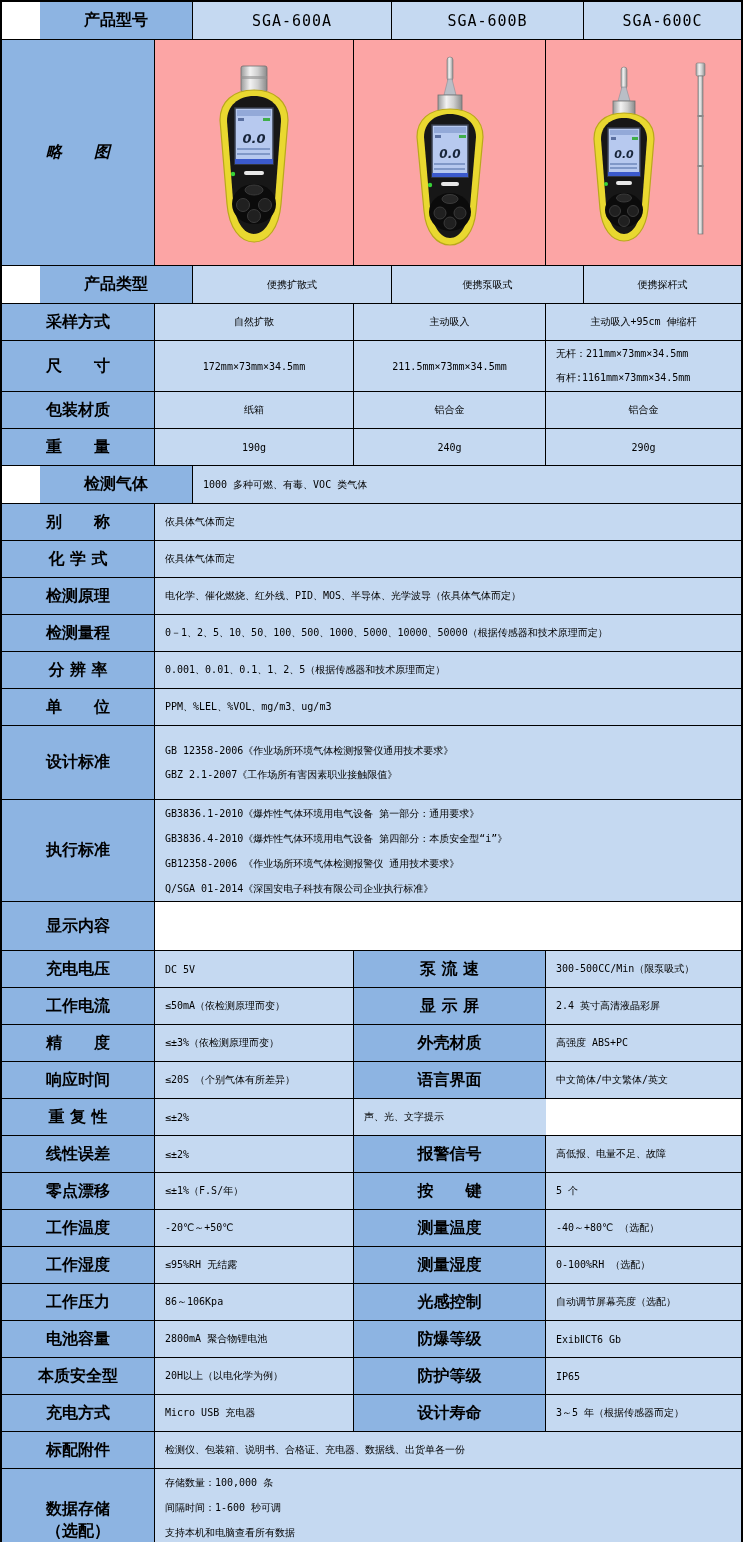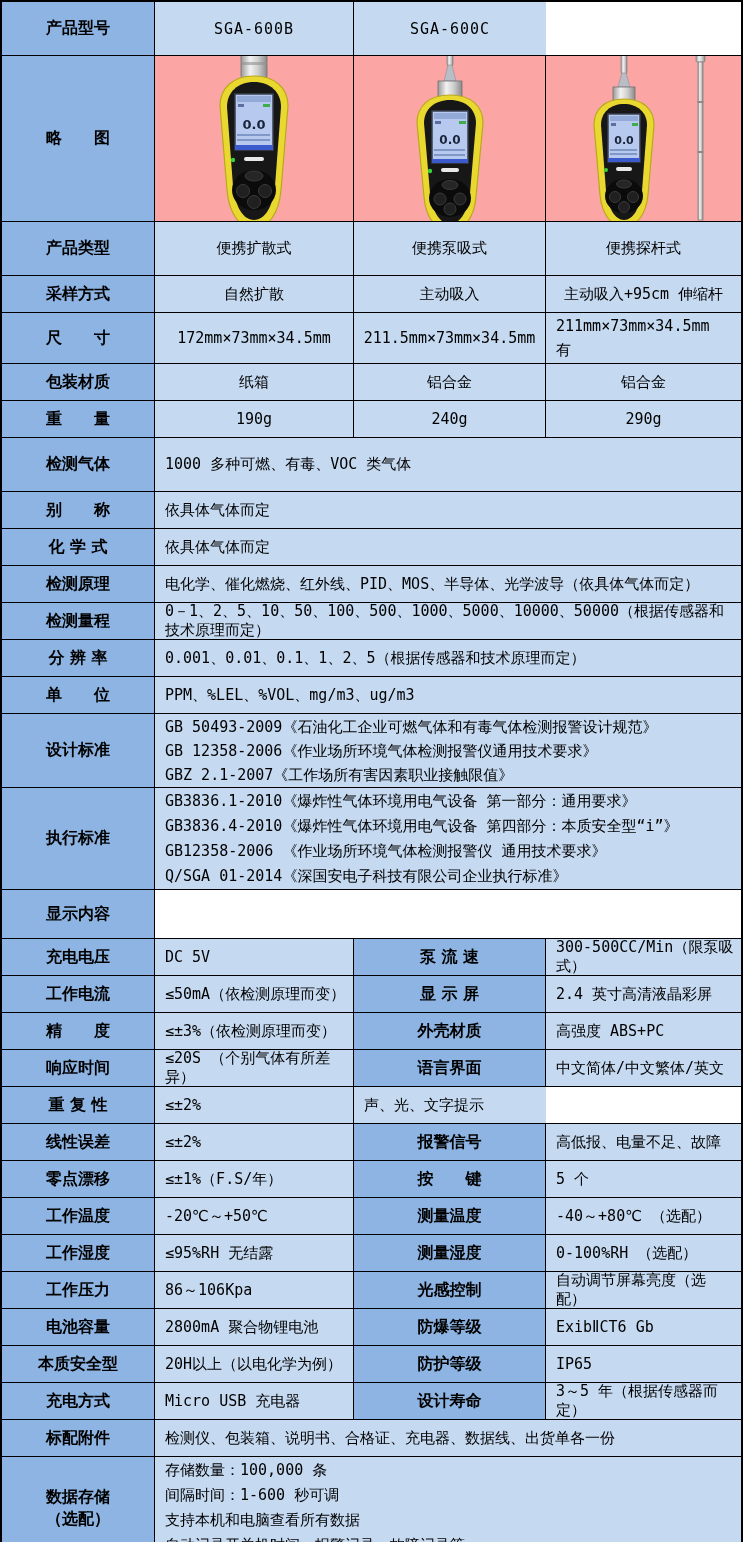--- a/index.html
+++ b/index.html
@@ -28,41 +28,44 @@
     font-weight:bold;
     font-size:16px;
     justify-content:center;
     text-align:center;
     white-space:pre;
     line-height:1.4;
     flex-direction:column;
   }
   .val{
     background:#C5D9F1;
-    font-size:15px;
+    font-size:10px;
     font-family:"DejaVu Sans Mono","DejaVu Sans",monospace;
   }
   .ctr{justify-content:center;text-align:center;}
   .lft{padding-left:10px;padding-right:6px;}
   .col{flex-direction:column;align-items:flex-start;justify-content:center;}
   .span3{grid-column:2 / -1;}
   .imgcell{background:#fca5a5;justify-content:center;align-items:center;}
-  .r38{height:54px;} .r37{height:37px;} .r51{height:51px;} .r49{height:49px;}
-  .r74{height:74px;} .r102{height:102px;} .r199{height:166px;}
+  .r38{height:38px;padding-left:38px;} .r37{height:37px;} .r51{height:51px;} .r49{height:49px;}
+  .r74{height:74px;} .r102{height:102px;} .r199{height:226px;font-style:italic;}
   .lh24{line-height:24px;} .lh25{line-height:25px;}
   .model{font-size:15px;letter-spacing:1px;}
   svg{display:block;}
 </style>
 </head>
 <body>
 
 <div class="tbl">
 
   <div class="row r38">
     <div class="cell lbl"><span>产品型号</span></div>
+    <div class="cell val ctr model">
+        <span>SGA-600A</span>
+      </div>
     <div class="cell val ctr model">
         <span>SGA-600B</span>
       </div>
     <div class="cell val ctr model last">
         <span>SGA-600C</span>
       </div>
   </div>
 
   <div class="row r199">
     <div class="cell lbl"><span>略　　图</span></div>
@@ -274,21 +277,20 @@
   <div class="row r37">
     <div class="cell lbl"><span>单　　位</span></div>
     <div class="cell val lft span3 last">
         <span>PPM、%LEL、%VOL、mg/m3、ug/m3</span>
       </div>
   </div>
 
   <div class="row r74">
     <div class="cell lbl"><span>设计标准</span></div>
     <div class="cell val col lft span3 last lh24">
-      <div>GB 50493-2009《石油化工企业可燃气体和有毒气体检测报警设计规范》</div>
       <div>GB 12358-2006《作业场所环境气体检测报警仪通用技术要求》</div>
       <div>GBZ 2.1-2007《工作场所有害因素职业接触限值》</div>
     </div>
   </div>
 
   <div class="row r102">
     <div class="cell lbl"><span>执行标准</span></div>
     <div class="cell val col lft span3 last lh25">
       <div>GB3836.1-2010《爆炸性气体环境用电气设备  第一部分：通用要求》</div>
       <div>GB3836.4-2010《爆炸性气体环境用电气设备  第四部分：本质安全型“i”》</div>

